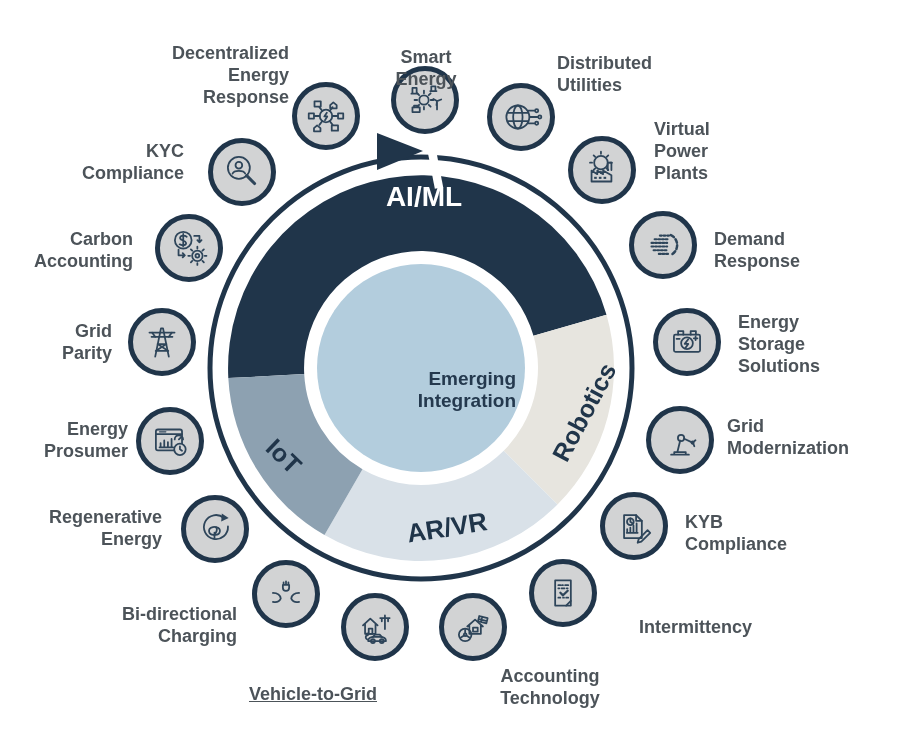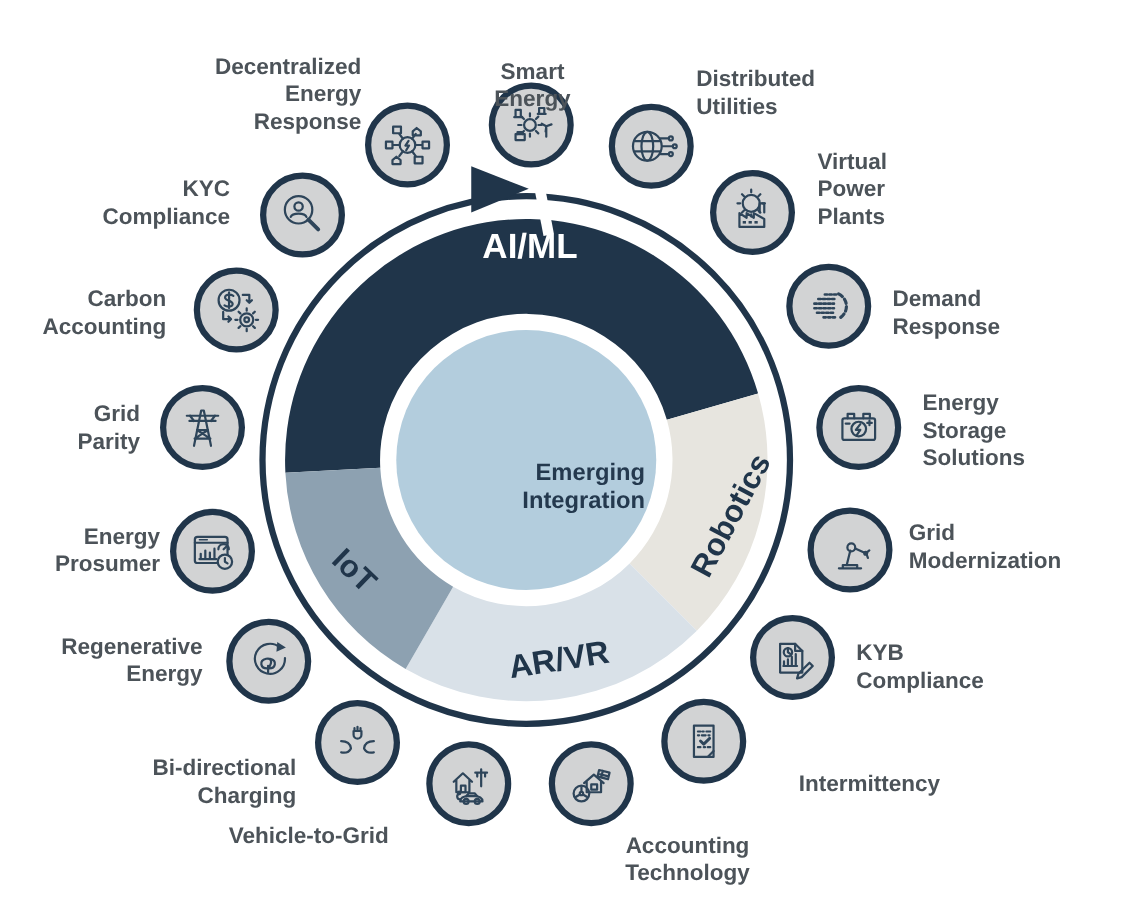--- a/index.html
+++ b/index.html
@@ -176,21 +176,21 @@
           <path d="M10.5 20.5l7-6.5 7 6.5 M12.5 19v9.5h10V19"></path>
           <rect x="16" y="23.5" width="3.5" height="5"></rect>
           <path d="M20 31.5l2-2.2h4.5l2 2.2"></path>
           <path d="M15.5 35.5c0-2.5 2.5-4 6-4h5c3.5 0 6 1.5 6 4z"></path>
           <circle cx="20" cy="35.5" r="1.9"></circle>
           <circle cx="28.5" cy="35.5" r="1.9"></circle>
           <path d="M15.5 34c-2.8 0-3.2-3.8-.6-4.3"></path>
           <circle cx="14.6" cy="29" r=".9"></circle>
         </svg>
       </div>
-      <div class="node-label" style="top: 657px; left: 183px; text-align: left;">
+      <div class="node-label" style="top: 683px; left: 183px; text-align: center; text-decoration: underline;">
         <div>Vehicle-to-Grid</div>
       </div>
       <div class="node-icon" style="left: 252px; top: 560px;">
         <svg width="46" height="46" viewBox="0 0 44 44" fill="none" stroke="#2e455a" stroke-width="1.7" stroke-linecap="round" stroke-linejoin="round" style="color:#2e455a">
           <path d="M22 10v3 M19.7 11v2.2 M24.3 11v2.2 M19 13.2h6v2.8a3 3 0 0 1-6 0z"></path>
           <path d="M9.5 21c4.5 0 7 2.2 7.5 5.5 M9.5 29.5c4.5 1 6.5-1 7.5-3"></path>
           <path d="M34.5 21c-4.5 0-7 2.2-7.5 5.5 M34.5 29.5c-4.5 1-6.5-1-7.5-3"></path>
         </svg>
       </div>
       <div class="node-label" style="top: 603px; left: -23px; text-align: right;">

